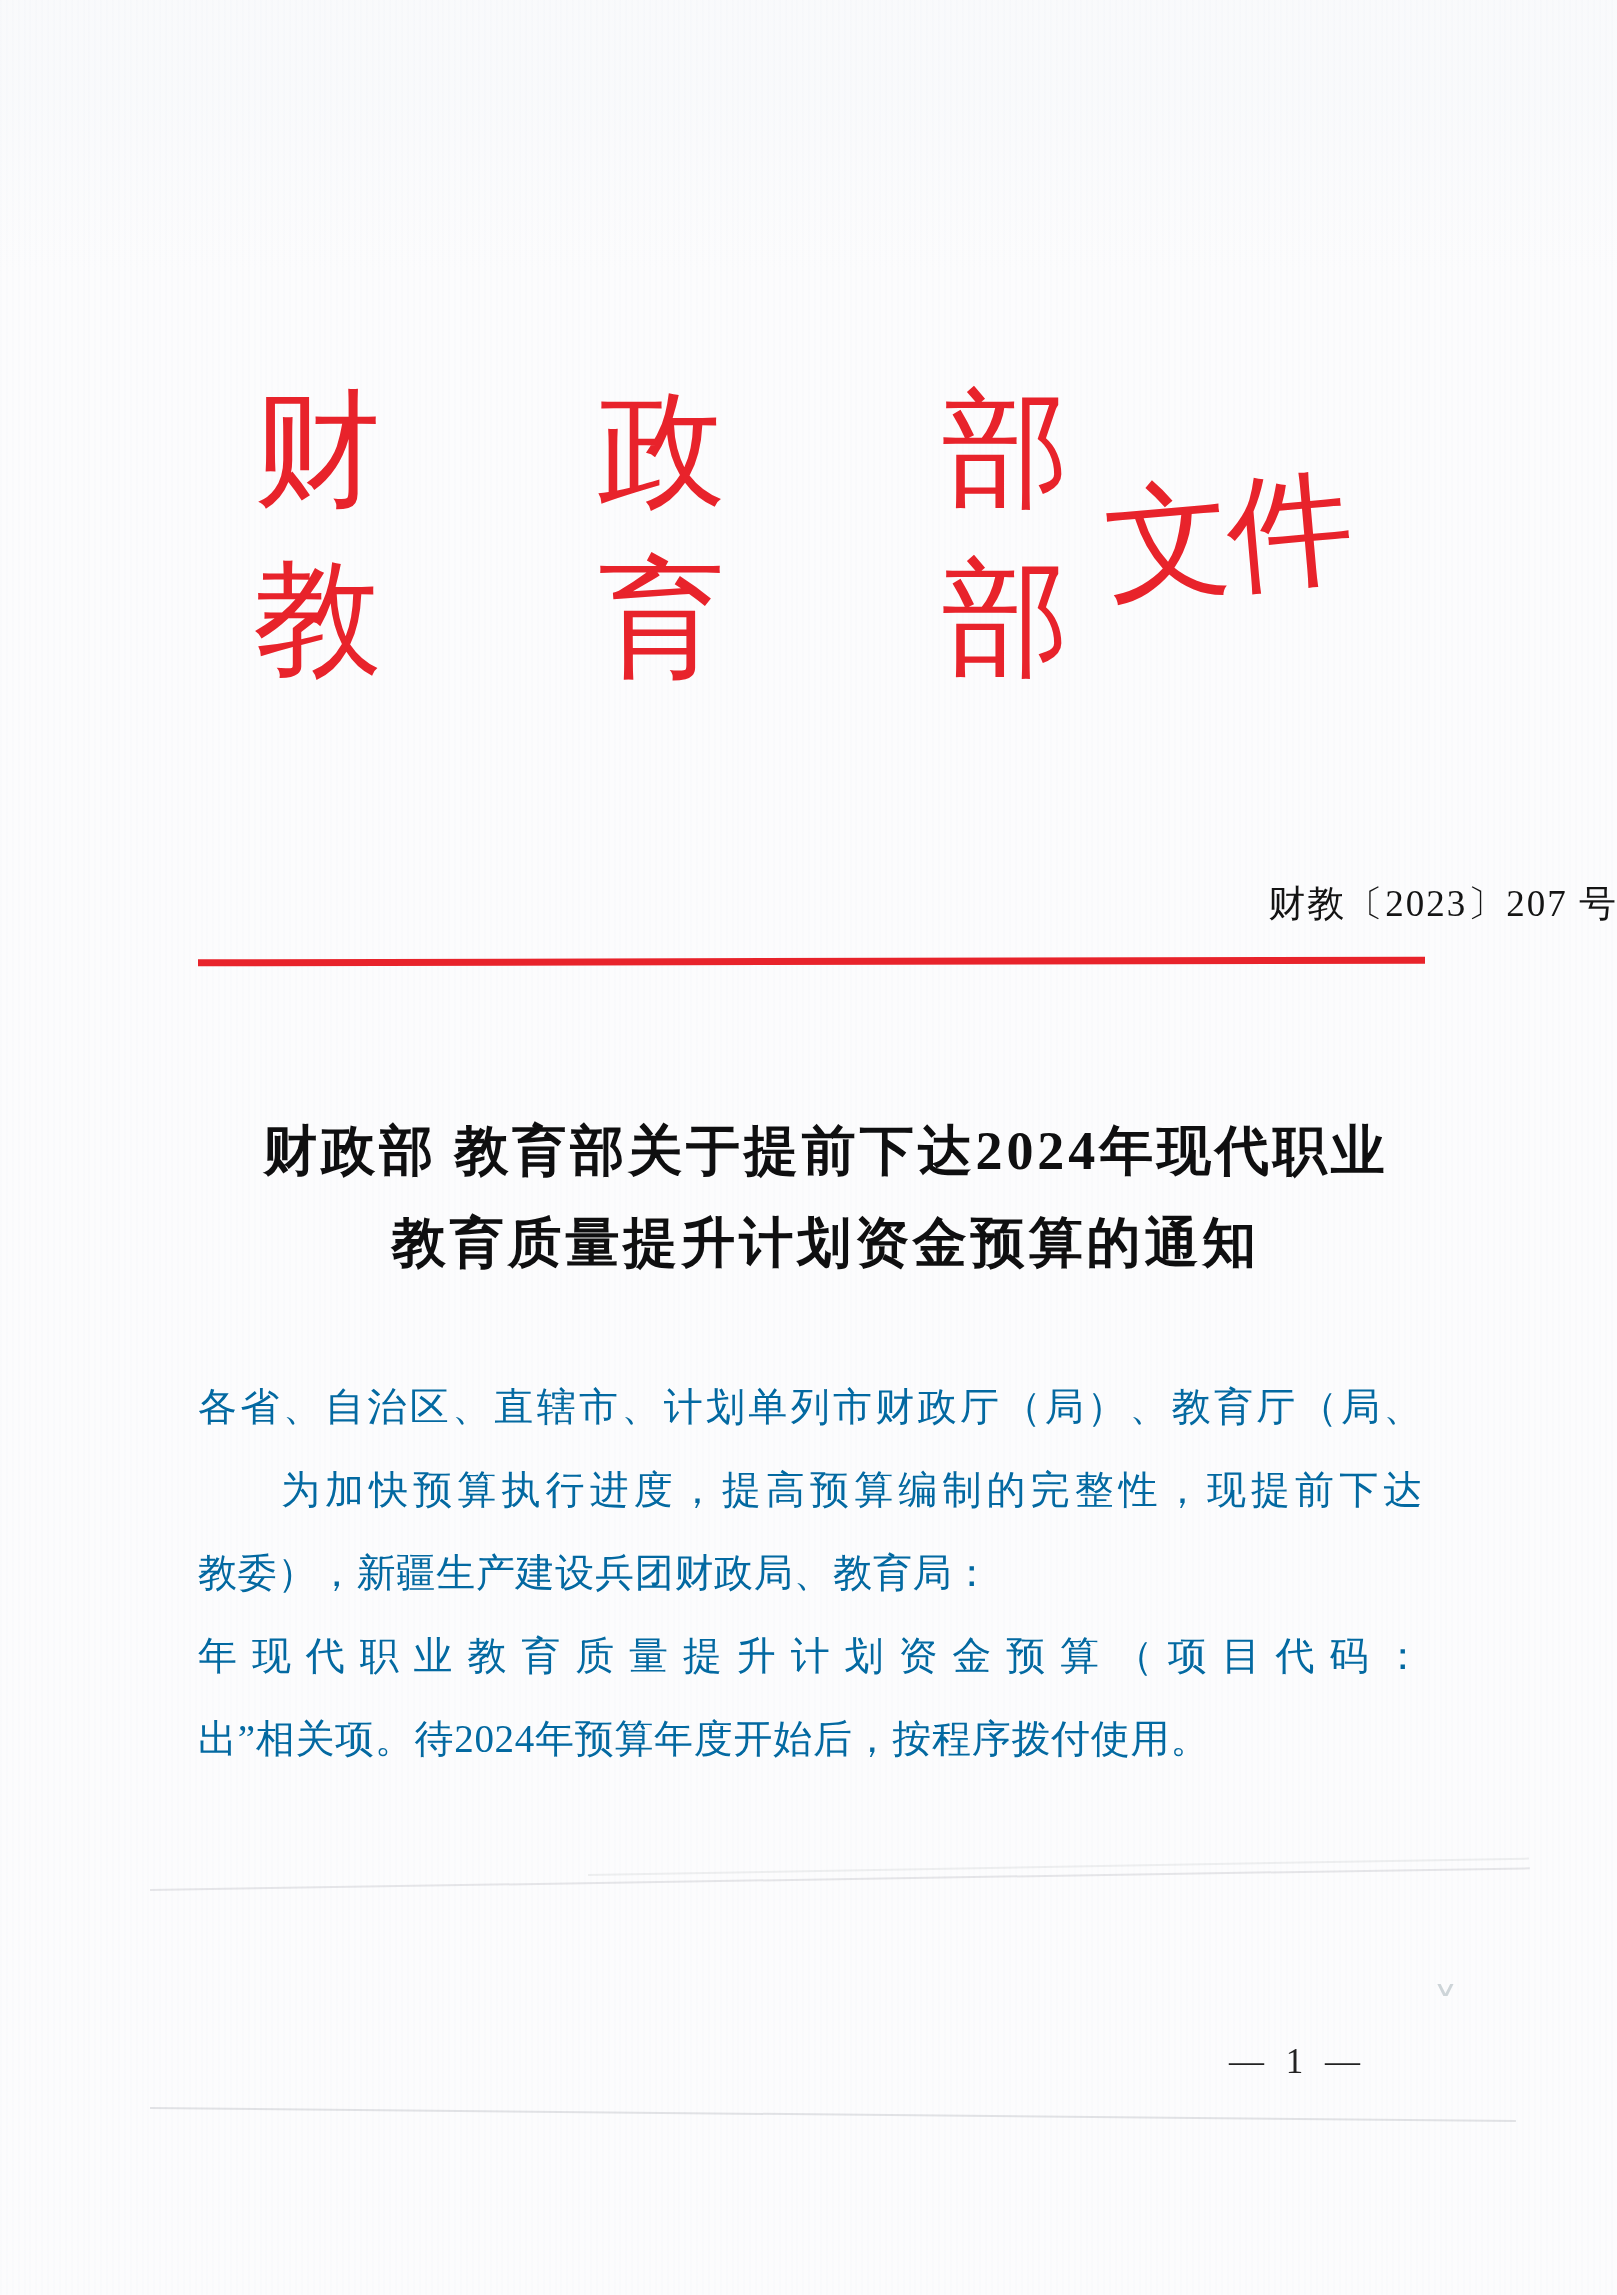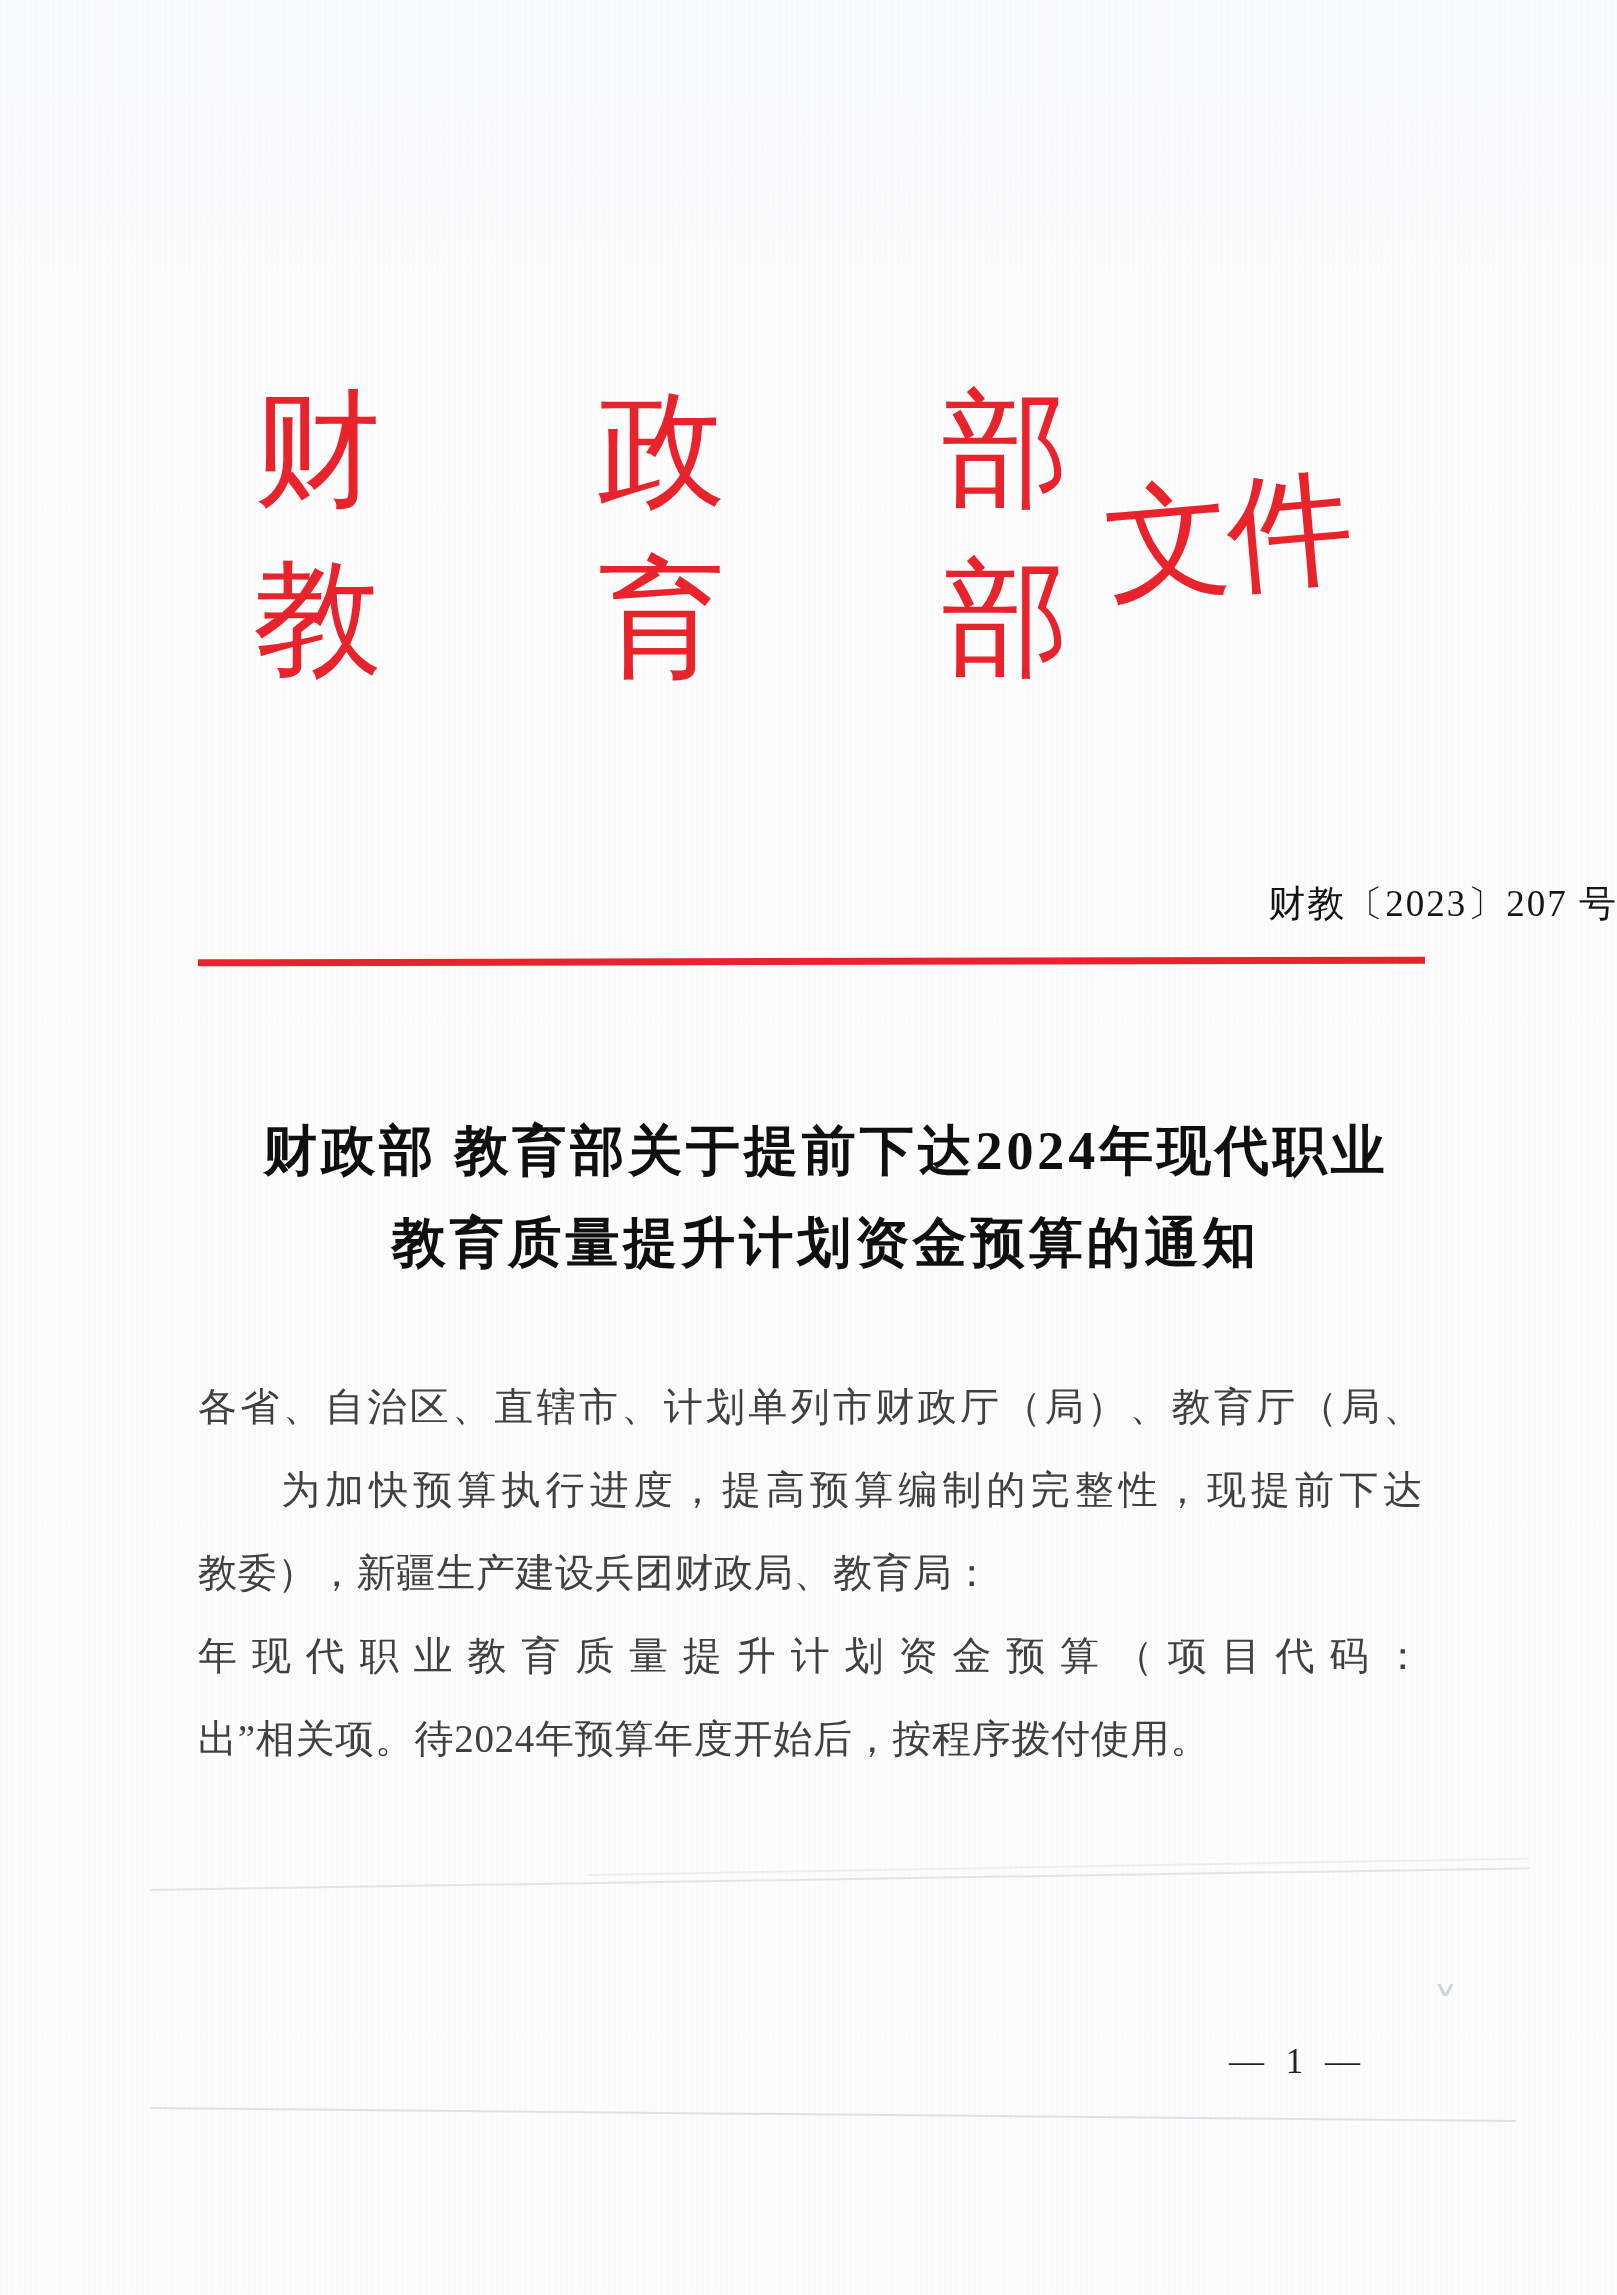--- a/index.html
+++ b/index.html
@@ -98,21 +98,21 @@
 
   
   .doc-body {
     position: absolute;
     left: 198px;
     top: 1365px;
     width: 1225px;
     font-size: 39px;
     line-height: 83px;
     letter-spacing: 0.7px;
-    color: #404040;
+    color: #0369a1;
   }
   .body-line {
     width: 100%;
     white-space: nowrap;
   }
   .body-line.fill {
     white-space: normal;
     text-align: justify;
     text-align-last: justify;
     text-justify: inter-character;

